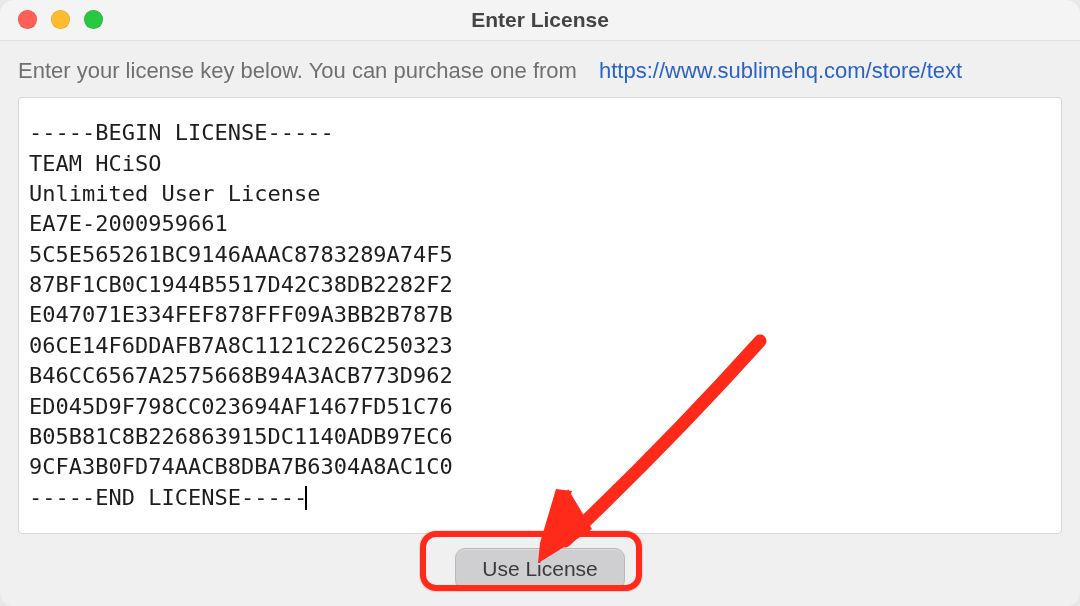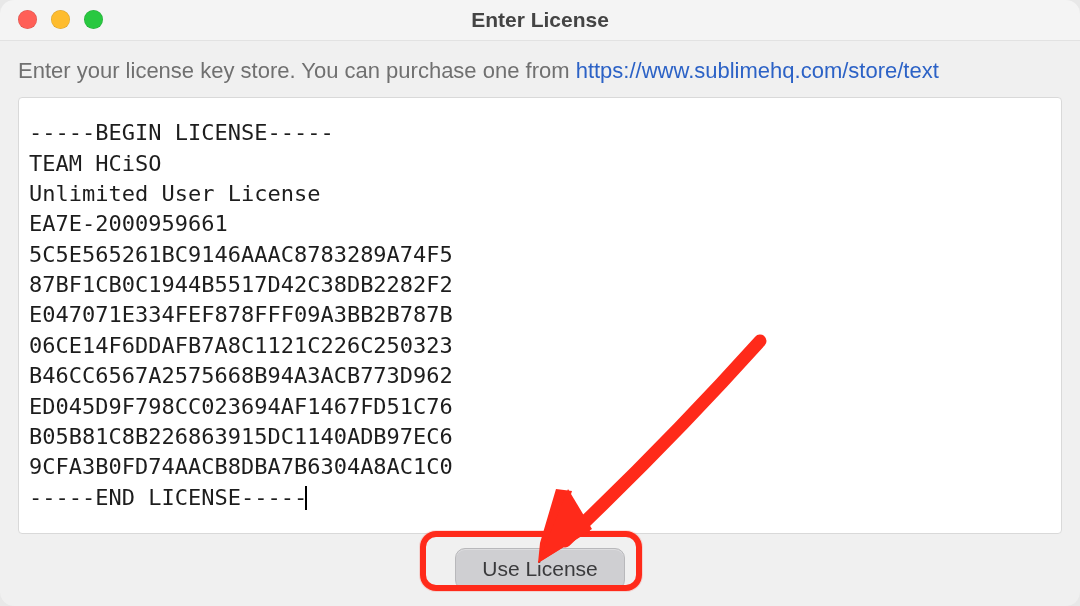--- a/index.html
+++ b/index.html
@@ -61,20 +61,21 @@
     }
     .prompt {
       font-size: 22px;
       color: #707070;
       margin-bottom: 12px;
       line-height: 1.3;
     }
     .prompt a {
       color: #2c62c6;
       text-decoration: none;
+      margin-left: 16px;
     }
     .license-box {
       background: #ffffff;
       border: 1px solid #d9d9d9;
       border-radius: 4px;
       flex: 1;
       padding: 20px 10px;
       font-family: "Menlo", "Consolas", monospace;
       font-size: 22px;
       line-height: 1.38;
@@ -130,21 +131,21 @@
       <div class="dot red"></div>
       <div class="dot yellow"></div>
       <div class="dot green"></div>
     </div>
     <div class="title">Enter License</div>
   </div>
 
   <div class="body-area">
 
     <div class="prompt">
-      <span>Enter your license key store. You can purchase one from </span><a href="#">https://www.sublimehq.com/store/text</a>
+      <span>Enter your license key below. You can purchase one from </span><a href="#">https://www.sublimehq.com/store/text</a>
     </div>
 
     <div class="license-box" contenteditable="true" spellcheck="false" style=""><span>-----BEGIN LICENSE-----
 TEAM HCiSO
 Unlimited User License
 EA7E-2000959661
 5C5E565261BC9146AAAC8783289A74F5
 87BF1CB0C1944B5517D42C38DB2282F2
 E047071E334FEF878FFF09A3BB2B787B
 06CE14F6DDAFB7A8C1121C226C250323

